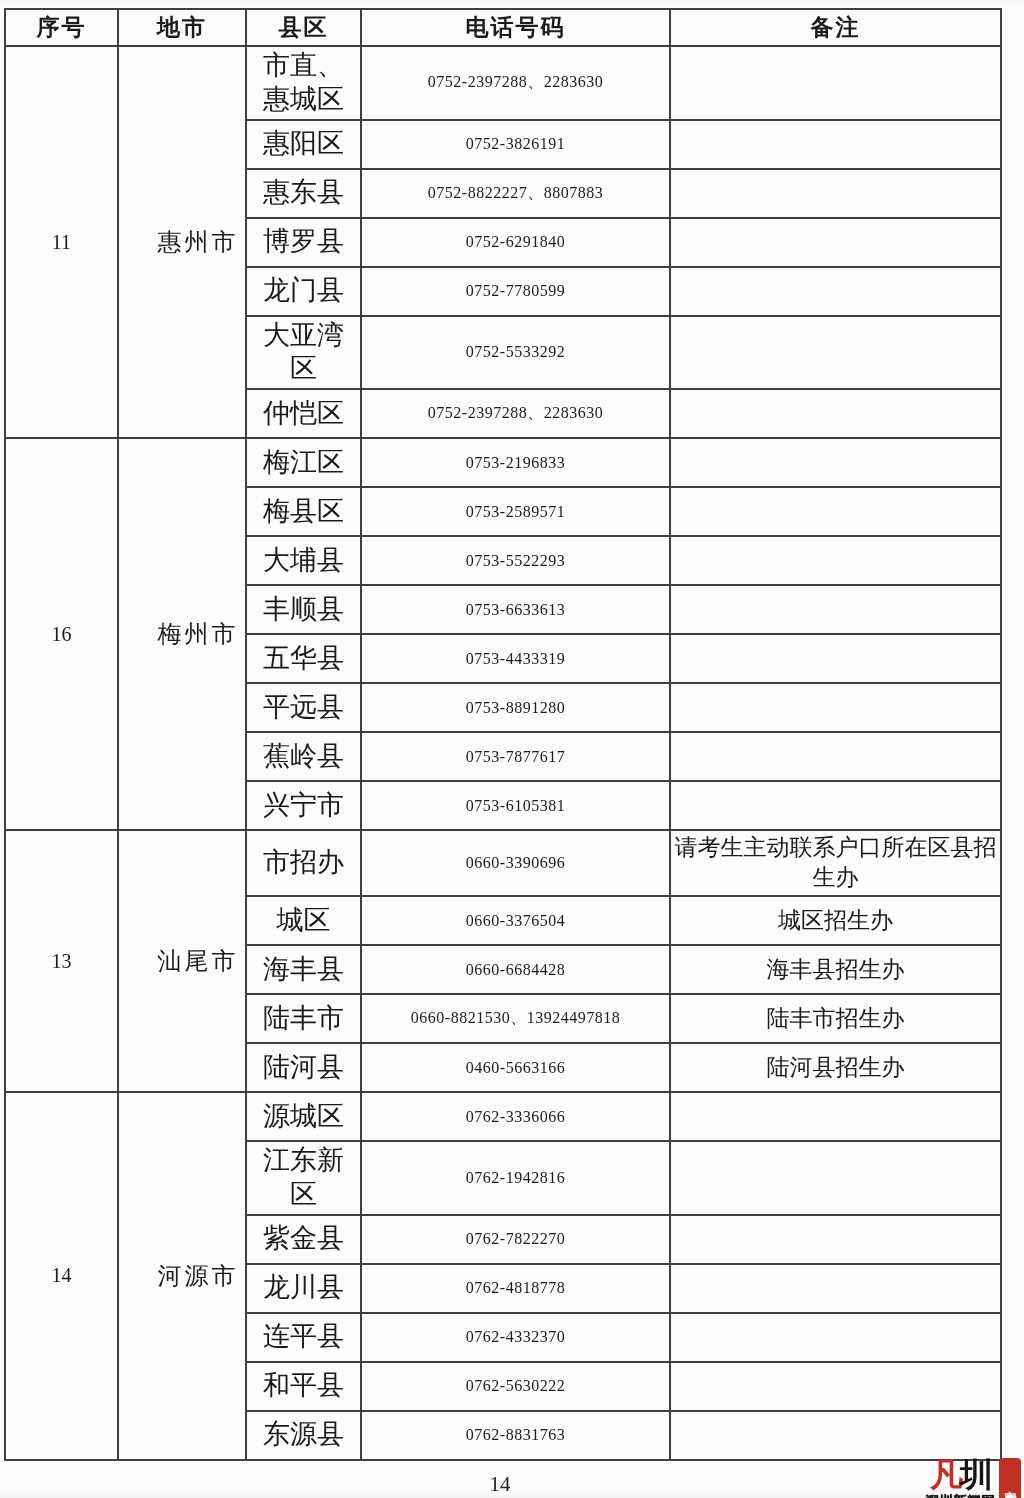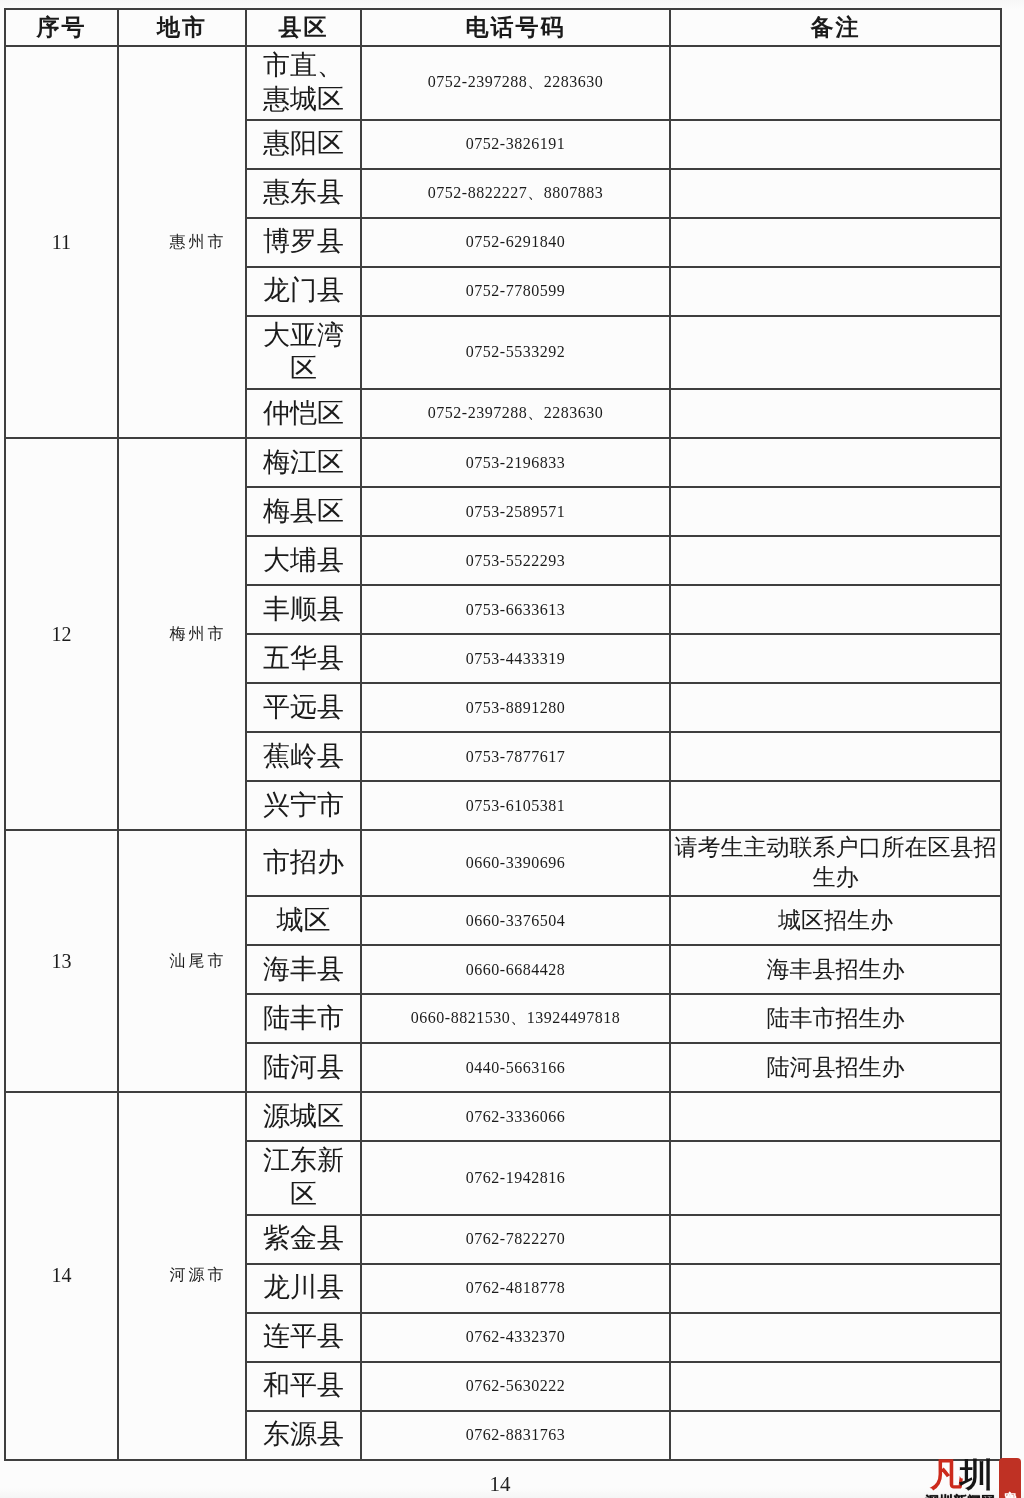--- a/index.html
+++ b/index.html
@@ -33,21 +33,21 @@
     overflow: hidden;
   }
   .phone-table th {
     height: 36px;
     font-size: 23px;
     font-weight: bold;
     letter-spacing: 2px;
   }
   .phone-table td { height: 49px; font-size: 23px; }
   .phone-table td.seq-cell  { font-size: 20px; }
-  .phone-table td.city-cell { font-size: 16px; letter-spacing: 3px; padding-left: 35px; }
+  .phone-table td.city-cell { font-size: 24px; letter-spacing: 3px; padding-left: 35px; }
   .phone-table td.district-cell { font-size: 27px; line-height: 1.25; }
   .phone-table td.phone-cell { font-size: 16px; white-space: nowrap; letter-spacing: 0.5px; }
   .phone-table td.note-cell { font-size: 23px; line-height: 1.3; }
   .page-number {
     position: absolute;
     left: 0; right: 24px; top: 1472px;
     text-align: center;
     font-size: 21px;
     color: #222;
   }
@@ -156,21 +156,21 @@
           <td class="district-cell">大亚湾区</td>
           <td class="phone-cell">0752-5533292</td>
           <td class="note-cell"></td>
         </tr>
         <tr>
           <td class="district-cell">仲恺区</td>
           <td class="phone-cell">0752-2397288、2283630</td>
           <td class="note-cell"></td>
         </tr>
         <tr>
-          <td class="seq-cell" rowspan="8">12</td>
+          <td class="seq-cell" rowspan="8">16</td>
           <td class="city-cell" rowspan="8">梅州市</td>
           <td class="district-cell">梅江区</td>
           <td class="phone-cell">0753-2196833</td>
           <td class="note-cell"></td>
         </tr>
         <tr>
           <td class="district-cell">梅县区</td>
           <td class="phone-cell">0753-2589571</td>
           <td class="note-cell"></td>
         </tr>
@@ -221,21 +221,21 @@
           <td class="phone-cell">0660-6684428</td>
           <td class="note-cell">海丰县招生办</td>
         </tr>
         <tr>
           <td class="district-cell">陆丰市</td>
           <td class="phone-cell">0660-8821530、13924497818</td>
           <td class="note-cell">陆丰市招生办</td>
         </tr>
         <tr>
           <td class="district-cell">陆河县</td>
-          <td class="phone-cell">0440-5663166</td>
+          <td class="phone-cell">0460-5663166</td>
           <td class="note-cell">陆河县招生办</td>
         </tr>
         <tr>
           <td class="seq-cell" rowspan="7">14</td>
           <td class="city-cell" rowspan="7">河源市</td>
           <td class="district-cell">源城区</td>
           <td class="phone-cell">0762-3336066</td>
           <td class="note-cell"></td>
         </tr>
         <tr>

